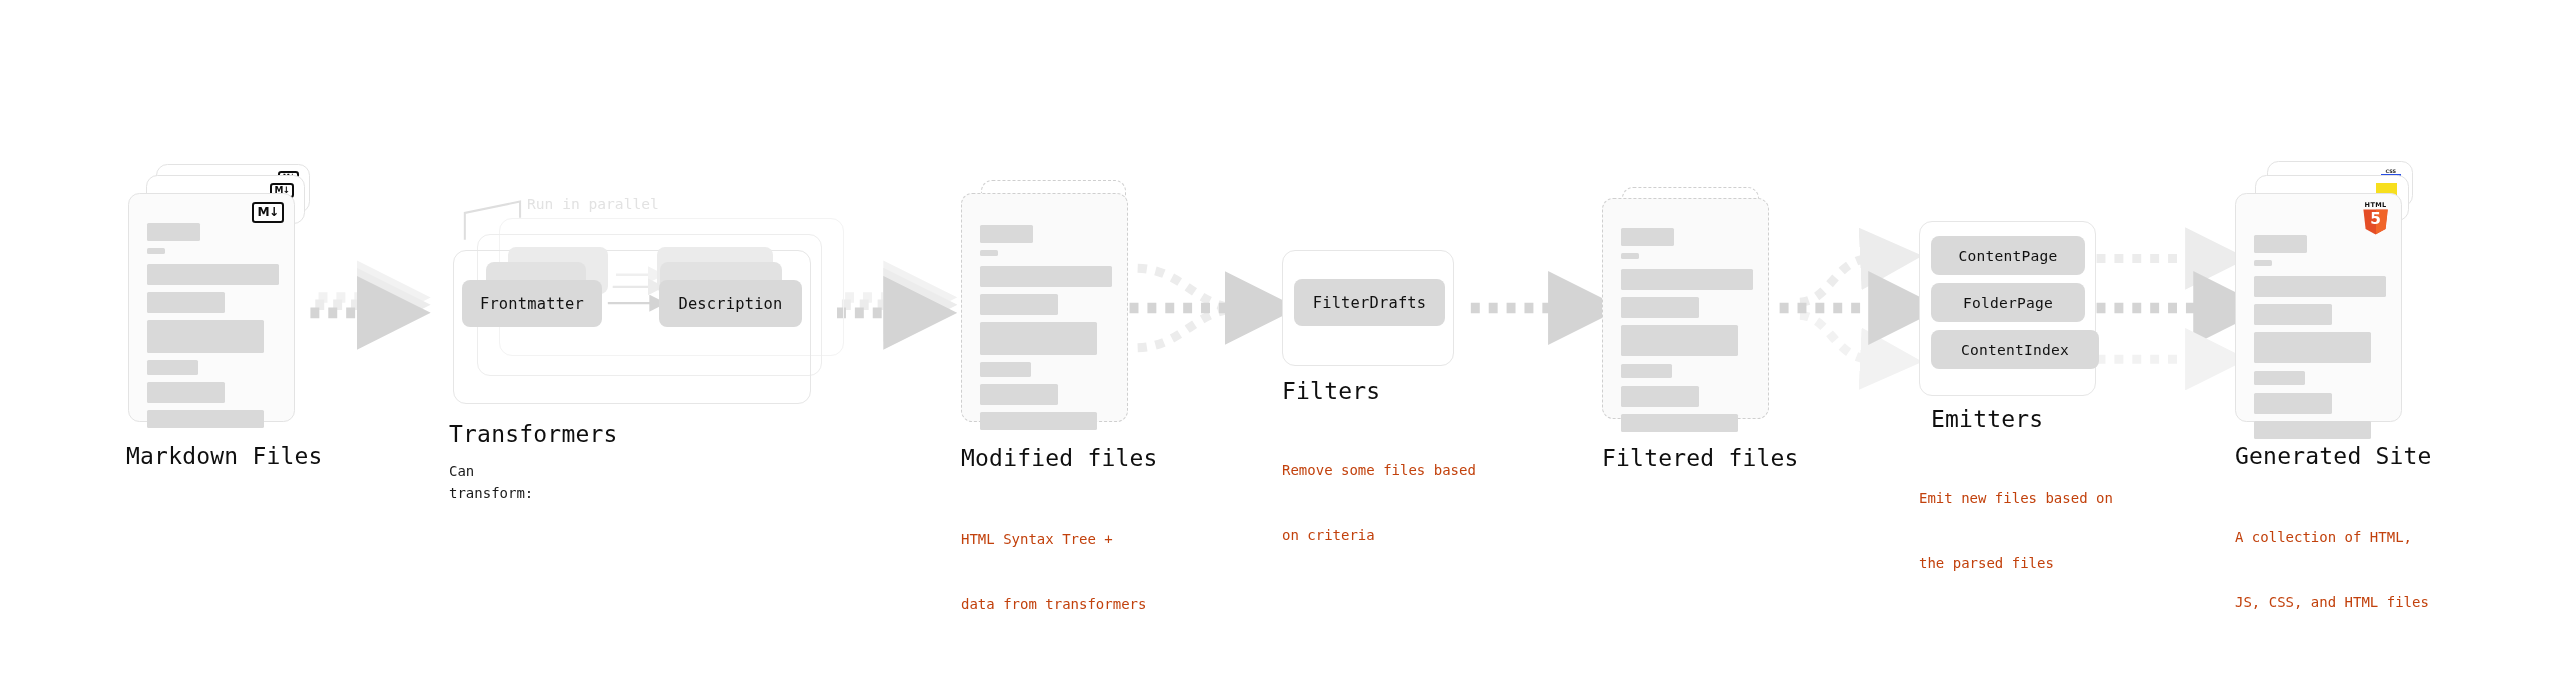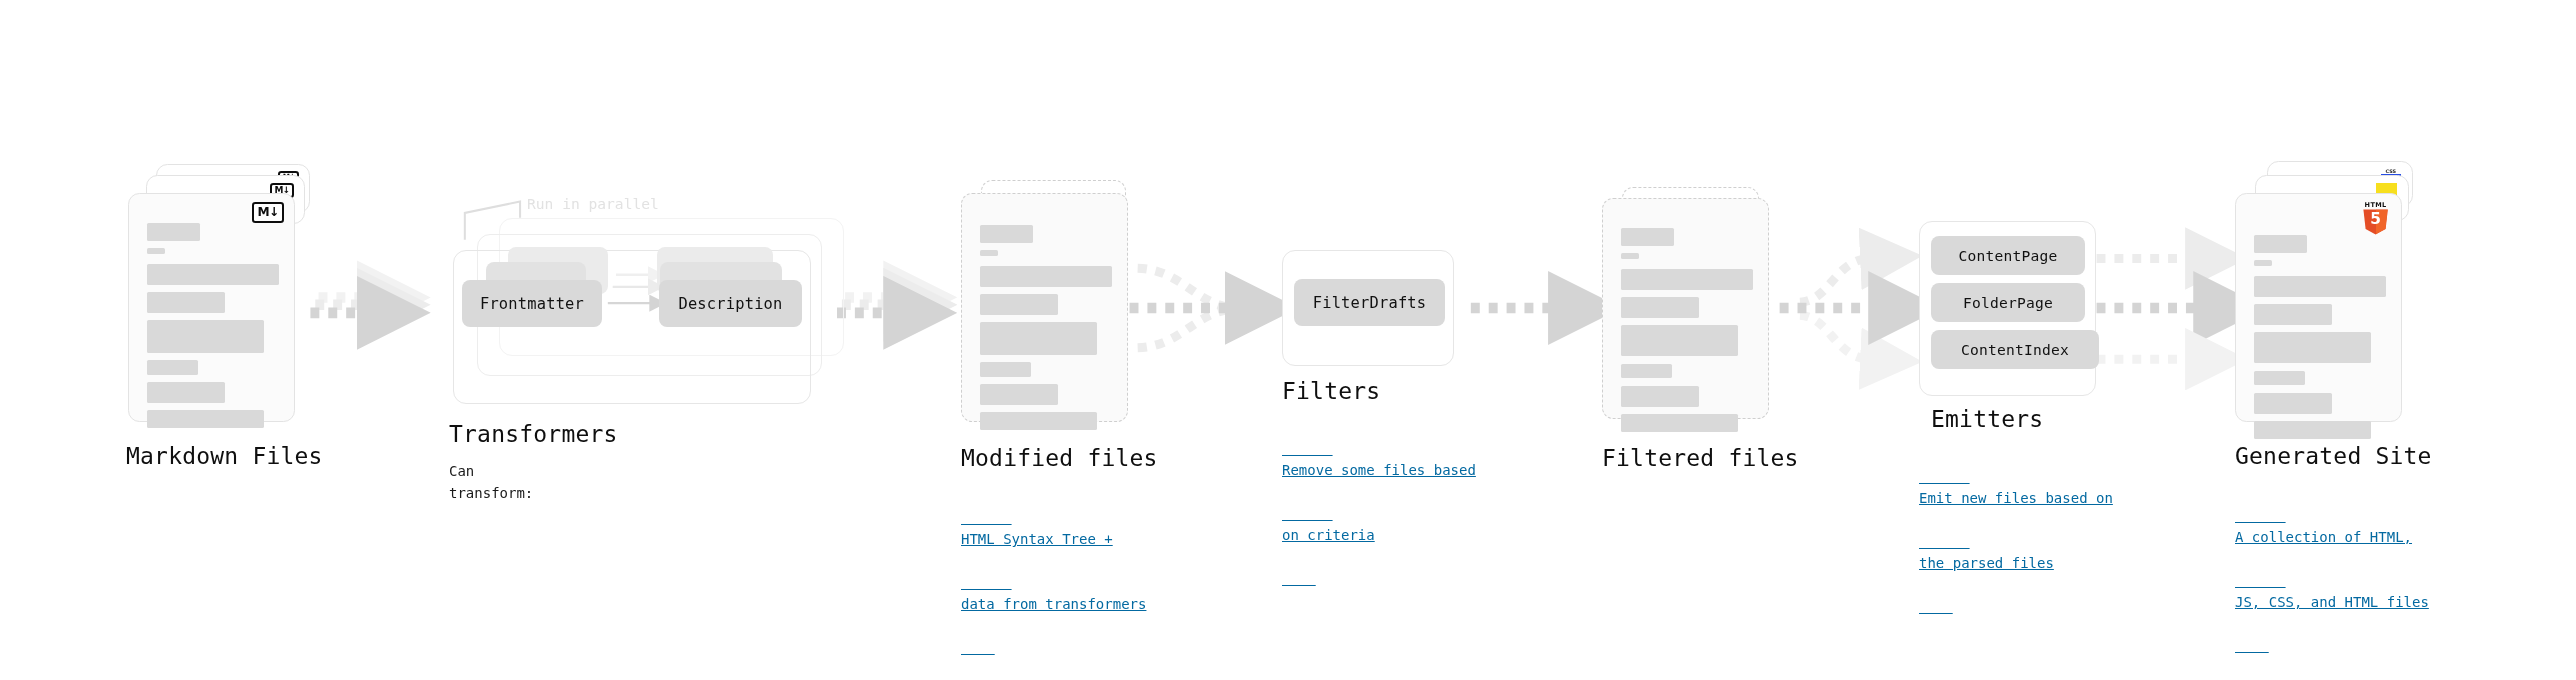--- a/index.html
+++ b/index.html
@@ -188,23 +188,22 @@
     position: absolute;
     font-size: 23px;
     color: #0f0f0f;
     letter-spacing: 0.2px;
     white-space: nowrap;
   }
   .caption {
     position: absolute;
     font-size: 14px;
     line-height: 1.55;
-    color: #0369a1;
+    color: #c2410c;
     white-space: pre;
-    text-decoration: underline;
   }
   .faint {
     position: absolute;
     font-size: 14.6px;
     color: #e2e2e2;
     white-space: nowrap;
   }
   .bullets {
     position: absolute;
     font-size: 14px;

